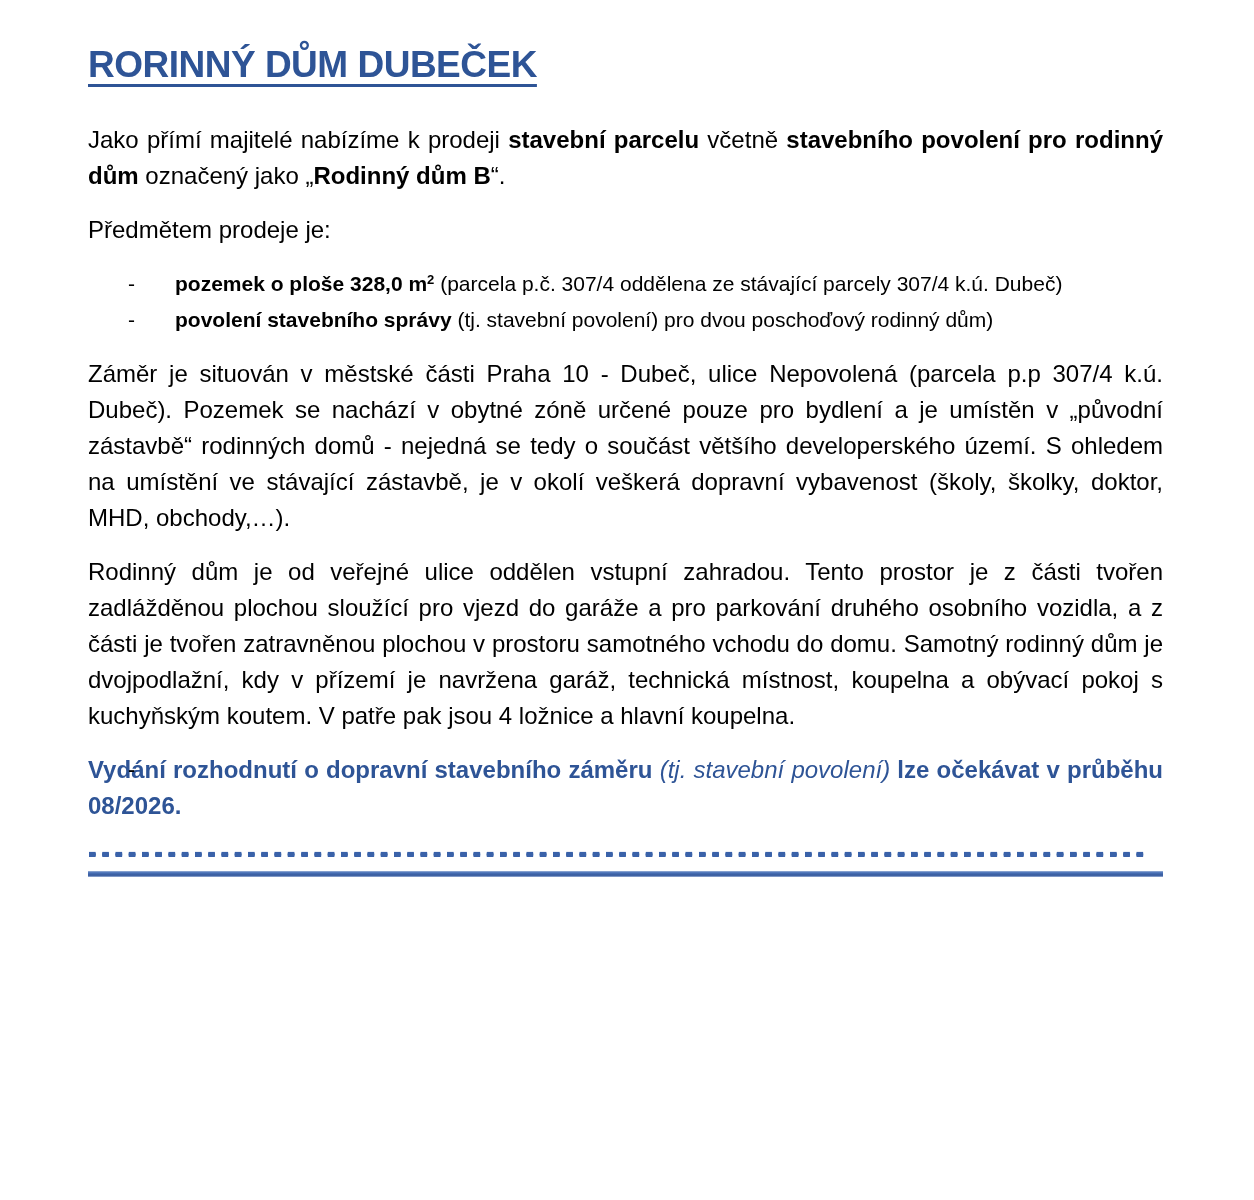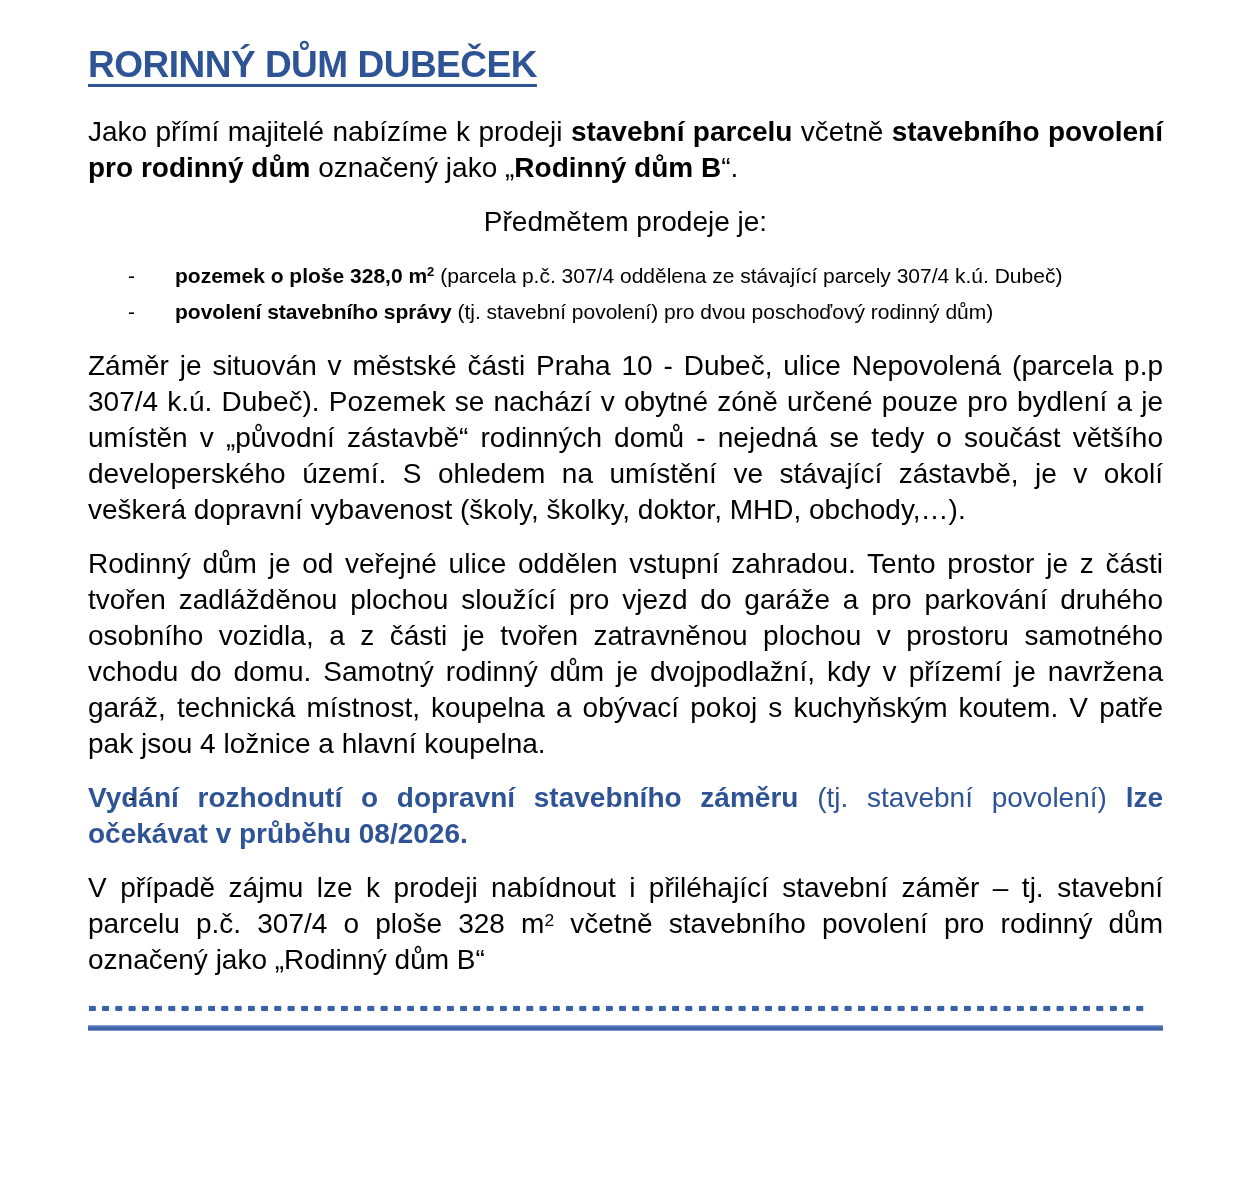--- a/index.html
+++ b/index.html
@@ -13,34 +13,34 @@
     color: #000000;
     padding: 42px 91px 0 88px;
     overflow: hidden;
   }
   .doc-title {
     color: #2E5496;
     font-size: 37px;
     font-weight: bold;
     letter-spacing: -0.5px;
     line-height: 46px;
-    margin: 0 0 26px 0;
+    margin: 0 0 34px 0;
   }
   .doc-title .title-text {
     text-decoration: underline;
     text-decoration-thickness: 3px;
     text-underline-offset: 7px;
   }
   .para {
-    font-size: 28px;
+    font-size: 24px;
     line-height: 36px;
     text-align: justify;
     margin: 0 0 18px 0;
   }
-  .para.left { text-align: center; }
+  .para.left { text-align: left; }
   .bullet-list { margin: 0 0 18px 0; }
   .bullet-item {
     position: relative;
     font-size: 21px;
     line-height: 36px;
     padding-left: 87px;
     text-align: justify;
   }
   .bullet-item.nowrap { white-space: nowrap; }
   .bullet-marker {
@@ -50,21 +50,21 @@
   }
   sup.sup {
     font-size: 0.62em;
     vertical-align: 7px;
     line-height: 0;
   }
   .blue-para {
     color: #2E5496;
     font-weight: bold;
   }
-  .blue-para .normal-run { font-weight: normal; }
+  .blue-para .normal-run { font-weight: normal; font-style: italic; }
   .divider-block { margin-top: 14px; }
   .dashed-row {
     color: #3A62A9;
     font-weight: bold;
     font-size: 26px;
     line-height: 20px;
     letter-spacing: 4.6px;
     white-space: nowrap;
     overflow: hidden;
     text-shadow: 0 1.4px 0 currentColor, 0 -1.4px 0 currentColor;
@@ -96,20 +96,19 @@
   <p class="para">Rodinný dům je od veřejné ulice oddělen vstupní zahradou. Tento prostor je z části tvořen zadlážděnou plochou sloužící pro vjezd do garáže a pro parkování druhého osobního vozidla, a z části je tvořen zatravněnou plochou v prostoru samotného vchodu do domu. Samotný rodinný dům je dvojpodlažní, kdy v přízemí je navržena garáž, technická místnost, koupelna a obývací pokoj s kuchyňským koutem. V patře pak jsou 4 ložnice a hlavní koupelna.</p>
 
 
   <div class="bullet-list">
     <div class="bullet-item nowrap"><span class="bullet-marker">-</span></div>
     <div class="bullet-item"><span class="bullet-marker">-</span></div>
   </div>
 
   <p class="para blue-para"><span>Vydání rozhodnutí o dopravní stavebního záměru</span><span class="normal-run"> (tj. stavební povolení) </span><span>lze očekávat v průběhu 08/2026.</span></p>
 
-  <p class="para"><span>V případě zájmu lze k prodeji nabídnout i přiléhající stavební záměr – tj. stavební parcelu p.č. 307/4 o ploše 328 m</span><sup class="sup">2</sup><span> včetně stavebního povolení pro rodinný dům označený jako „Rodinný dům B“</span></p>
 
   <div class="divider-block">
     <div class="dashed-row">--------------------------------------------------------------------------------</div>
     <div class="solid-rule"></div>
   </div>
 
 </div>
 
 </body></html>

